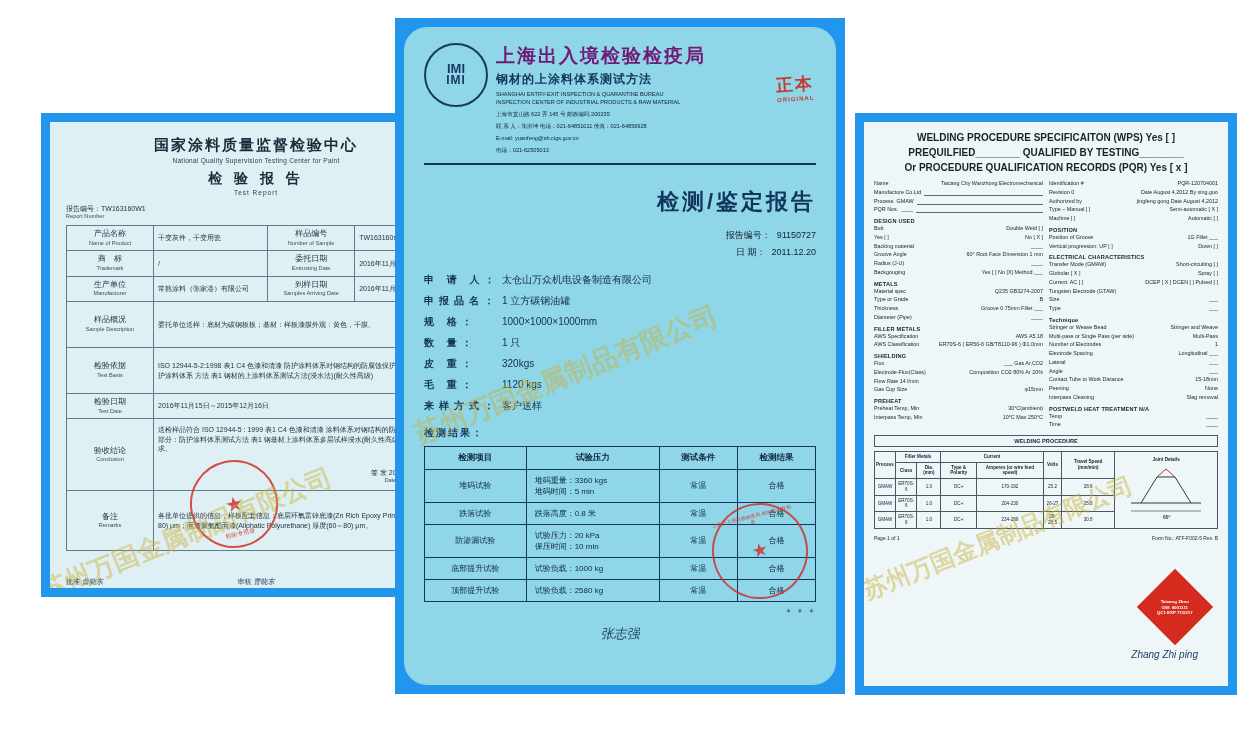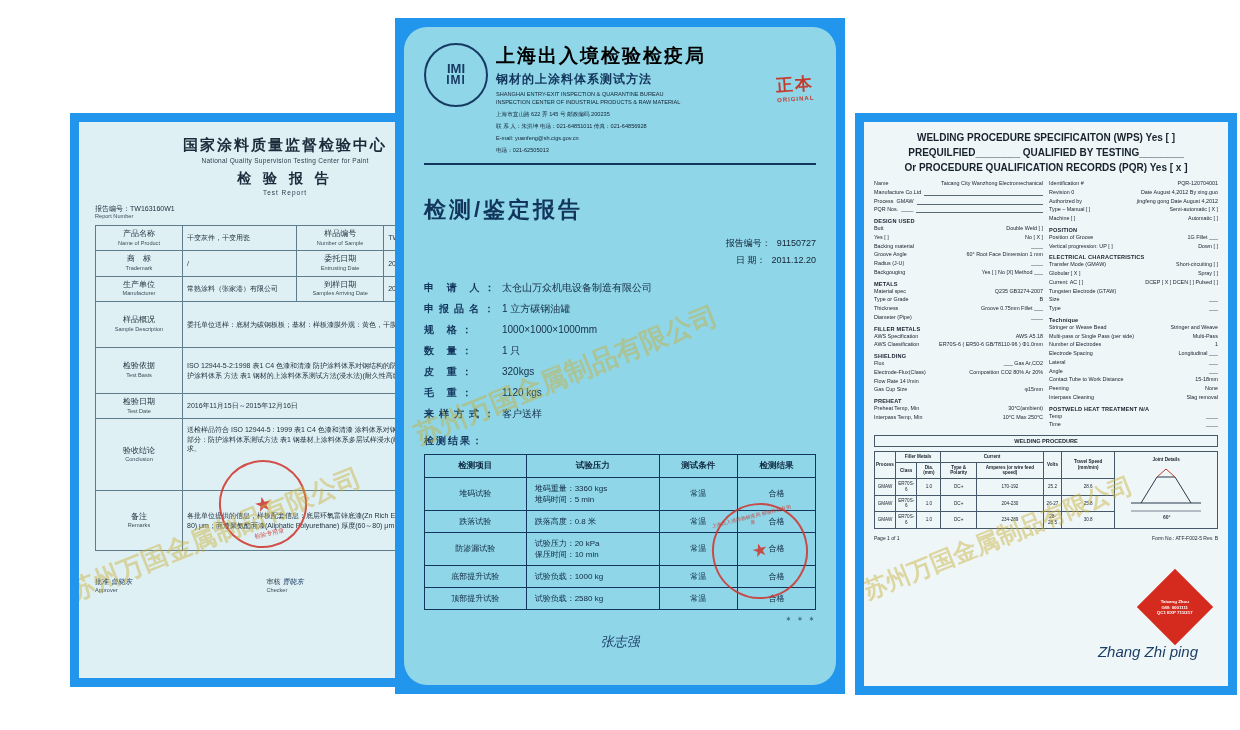--- a/index.html
+++ b/index.html
@@ -11,21 +11,21 @@
     overflow:hidden;
   }
   .stage{position:absolute;inset:0;}
 
   
   .cert{position:absolute;background:#2196ec;box-sizing:border-box;}
   .cert .inner{position:absolute;inset:9px;background:#d9edf3;box-sizing:border-box;}
   .cert .sheet{position:absolute;inset:0;box-sizing:border-box;overflow:hidden;}
 
   
-  #cert-left{left:70px;top:113px;width:430px;height:574px;}
+  #cert-left{left:41px;top:113px;width:430px;height:484px;}
   #cert-left .inner{background:#dff0f5;}
   #cert-left .sheet{padding:14px 16px;}
   .l-title{text-align:center;font-size:15px;font-weight:bold;color:#1b2b3a;letter-spacing:2px;}
   .l-sub{text-align:center;font-size:6.5px;color:#2b3b4a;margin-top:2px;letter-spacing:.3px;}
   .l-title2{text-align:center;font-size:14px;font-weight:bold;color:#1b2b3a;margin-top:6px;letter-spacing:4px;}
   .l-sub2{text-align:center;font-size:6.5px;color:#2b3b4a;margin-top:1px;letter-spacing:1px;}
   .l-meta{display:flex;justify-content:space-between;margin-top:8px;font-size:7px;color:#22323f;}
   .l-meta div{line-height:1.35;}
   table.l-tbl{width:100%;border-collapse:collapse;margin-top:4px;}
   table.l-tbl td{border:1px solid #5e7d8c;font-size:7px;color:#1d2d3a;padding:3px 4px;vertical-align:middle;line-height:1.35;}
@@ -47,32 +47,32 @@
   #cert-mid{left:395px;top:18px;width:450px;height:676px;}
   #cert-mid .inner{background:#8fd6e8;border-radius:23px;}
   #cert-mid .sheet{padding:16px 20px;}
   .m-head{display:flex;align-items:flex-start;gap:8px;}
   .m-logo{
     width:60px;height:60px;border:2.5px solid #173a63;border-radius:50%;
     display:flex;flex-direction:column;align-items:center;justify-content:center;
     color:#173a63;font-weight:bold;font-size:13px;line-height:.95;flex:none;background:#8fd6e8;
   }
   .m-logo small{font-size:12px;letter-spacing:1px;}
-  .m-h-main{font-size:19px;font-weight:bold;color:#000000;letter-spacing:2px;}
+  .m-h-main{font-size:19px;font-weight:bold;color:#701a75;letter-spacing:2px;}
   .m-h-sub{font-size:12px;font-weight:bold;color:#12355c;letter-spacing:1px;margin-top:2px;}
   .m-h-en{font-size:5.6px;color:#123; line-height:1.35;margin-top:3px;}
   .m-addr{font-size:5.6px;color:#123;line-height:1.45;margin-top:4px;}
   .m-orig{
     position:absolute;right:22px;top:46px;color:#c43b2e;text-align:center;
     font-weight:bold;transform:rotate(-4deg);
   }
   .m-orig .o1{font-size:17px;letter-spacing:2px;}
   .m-orig .o2{font-size:6px;letter-spacing:1px;}
   .m-rule{border-top:2px solid #12355c;margin:8px 0 0;}
-  .m-title{text-align:left;font-size:22px;font-weight:bold;color:#12355c;letter-spacing:3px;margin:30px 0 10px;}
+  .m-title{text-align:right;font-size:22px;font-weight:bold;color:#12355c;letter-spacing:3px;margin:22px 0 10px;}
   .m-nums{font-size:9px;color:#123;line-height:1.9;}
   .m-nums .nline{display:flex;justify-content:flex-end;gap:6px;}
   .m-fields{margin-top:8px;font-size:10px;color:#102;line-height:2.1;}
   .m-fields .fl{display:flex;align-items:baseline;}
   .m-fields .fk{width:78px;letter-spacing:5px;flex:none;font-weight:bold;color:#12355c;}
   .m-fields .fv{border-bottom:0;color:#152d46;}
   .m-basis{font-size:9px;color:#12355c;line-height:1.7;margin-top:6px;}
   .m-res{font-size:10px;font-weight:bold;color:#12355c;margin:10px 0 6px;letter-spacing:2px;}
   table.m-tbl{width:100%;border-collapse:collapse;}
   table.m-tbl th,table.m-tbl td{border:1px solid #12355c;font-size:8px;color:#102a42;text-align:center;padding:5px 2px;}
@@ -91,21 +91,21 @@
   .ul{flex:1;border-bottom:1px solid #5a6b78;min-width:18px;height:7px;}
   table.r-tbl{width:100%;border-collapse:collapse;margin-top:4px;}
   table.r-tbl th,table.r-tbl td{border:1px solid #46596a;font-size:4.6px;padding:2px 1px;text-align:center;line-height:1.25;}
   .r-weldhead{text-align:center;font-weight:bold;font-size:5.6px;border:1px solid #46596a;padding:2px;}
   .r-foot{display:flex;justify-content:space-between;font-size:5px;margin-top:6px;}
   .r-stamp{
     position:absolute;right:26px;bottom:52px;width:54px;height:54px;background:#d52b1e;
     transform:rotate(45deg);display:flex;align-items:center;justify-content:center;
   }
   .r-stamp span{transform:rotate(-45deg);color:#fff;font-size:4.4px;font-weight:bold;text-align:center;line-height:1.25;}
-  .r-sign{position:absolute;right:30px;bottom:26px;font-size:15px;color:#1b3e66;font-style:italic;}
+  .r-sign{position:absolute;right:30px;bottom:26px;font-size:10px;color:#1b3e66;font-style:italic;}
 </style>
 </head>
 <body>
 
 <div class="stage">
 
   <div class="cert" id="cert-left">
     <div class="inner">
       <div class="sheet">
 

